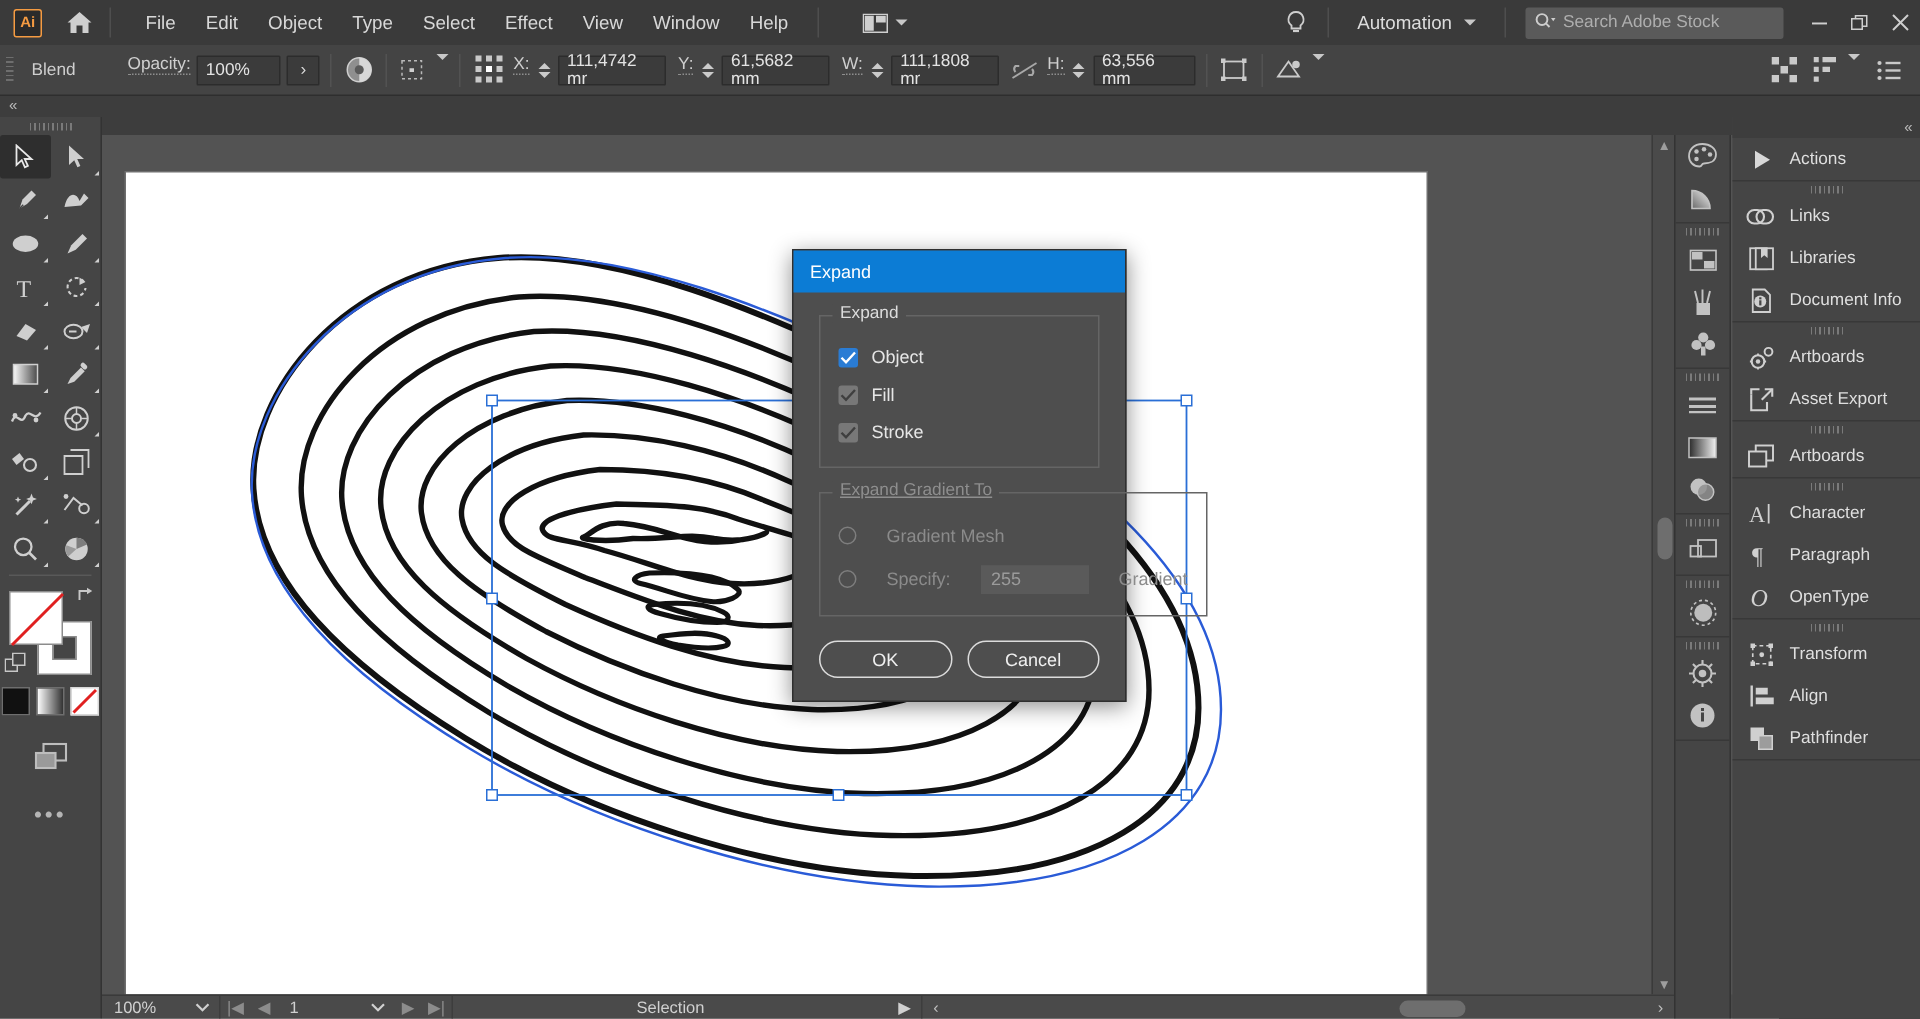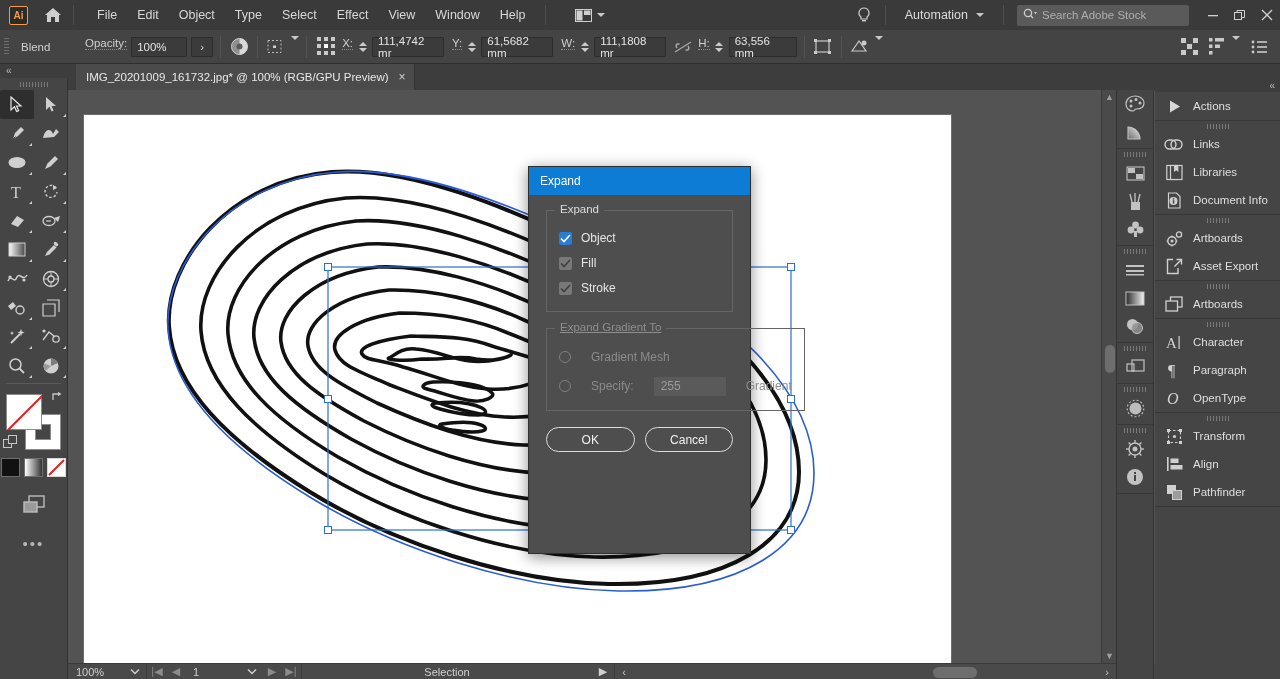--- a/index.html
+++ b/index.html
@@ -162,21 +162,21 @@
   .pl-collapse { height:14px; display:flex; align-items:center; justify-content:flex-end; padding-right:6px; color:#b9b9b9; font-size:10px; letter-spacing:-1px; background:#3d3d3d; }
   .pl-grp { border-bottom: 1px solid #383838; }
   .pl-grip { width: 22px; height: 5px; margin: 3px auto 1px;
     background: repeating-linear-gradient(to right,#7a7a7a 0 1px,transparent 1px 3px); }
   .pl-item { height: 28px; display: flex; align-items: center; gap: 9px; padding-left: 9px; }
   .pl-ic { width: 20px; height: 20px; display:flex; align-items:center; justify-content:center; flex:none; }
   .pl-label { font-size: 11.5px; color: #dfdfdf; white-space: nowrap; }
 
   
   .dialog {
-    position: absolute; left: 528px; top: 166px; width: 223px; height: 388px;
+    position: absolute; left: 528px; top: 166px; width: 223px; height: 302px;
     background: #4e4e4e; box-shadow: 0 3px 14px rgba(0,0,0,.45);
     border: 1px solid #2f2f2f;
   }
   .dlg-title {
     height: 28px; background: #0c7cd5; display: flex; align-items: center;
     padding-left: 11px; color: #fff; font-size: 12px;
   }
   .dlg-body { padding: 15px 17px 0; }
   .fieldset {
     border: 1px solid #656565; position: relative; padding: 18px 12px 14px;
@@ -428,24 +428,20 @@
               <rect x="6" y="11.2" width="10" height="1.6"></rect>
             </g>
           </svg>
       </div>
     </div>
   </div>
 
   <div class="tabbar"></div>
   <div class="leftdockhdr"></div>
   <div class="collapse-ll">«</div>
-  <div class="doc-tab">
-    <span class="title">IMG_20201009_161732.jpg* @ 100% (RGB/GPU Preview)</span>
-    <span class="close">×</span>
-  </div>
 
   <div class="toolbar">
     <div class="tb-grip"></div>
     <div class="tool-grid">
       <div class="tool active">
         <svg width="16" height="17" viewBox="0 0 16 17">
             <path d="M2 1 L2 14 L5.5 10.8 L7.6 15.5 L9.6 14.6 L7.5 10 L12 10 Z" fill="none" stroke="#e8e8e8" stroke-width="1.2"></path>
           </svg>
       </div>
       <div class="tool">

